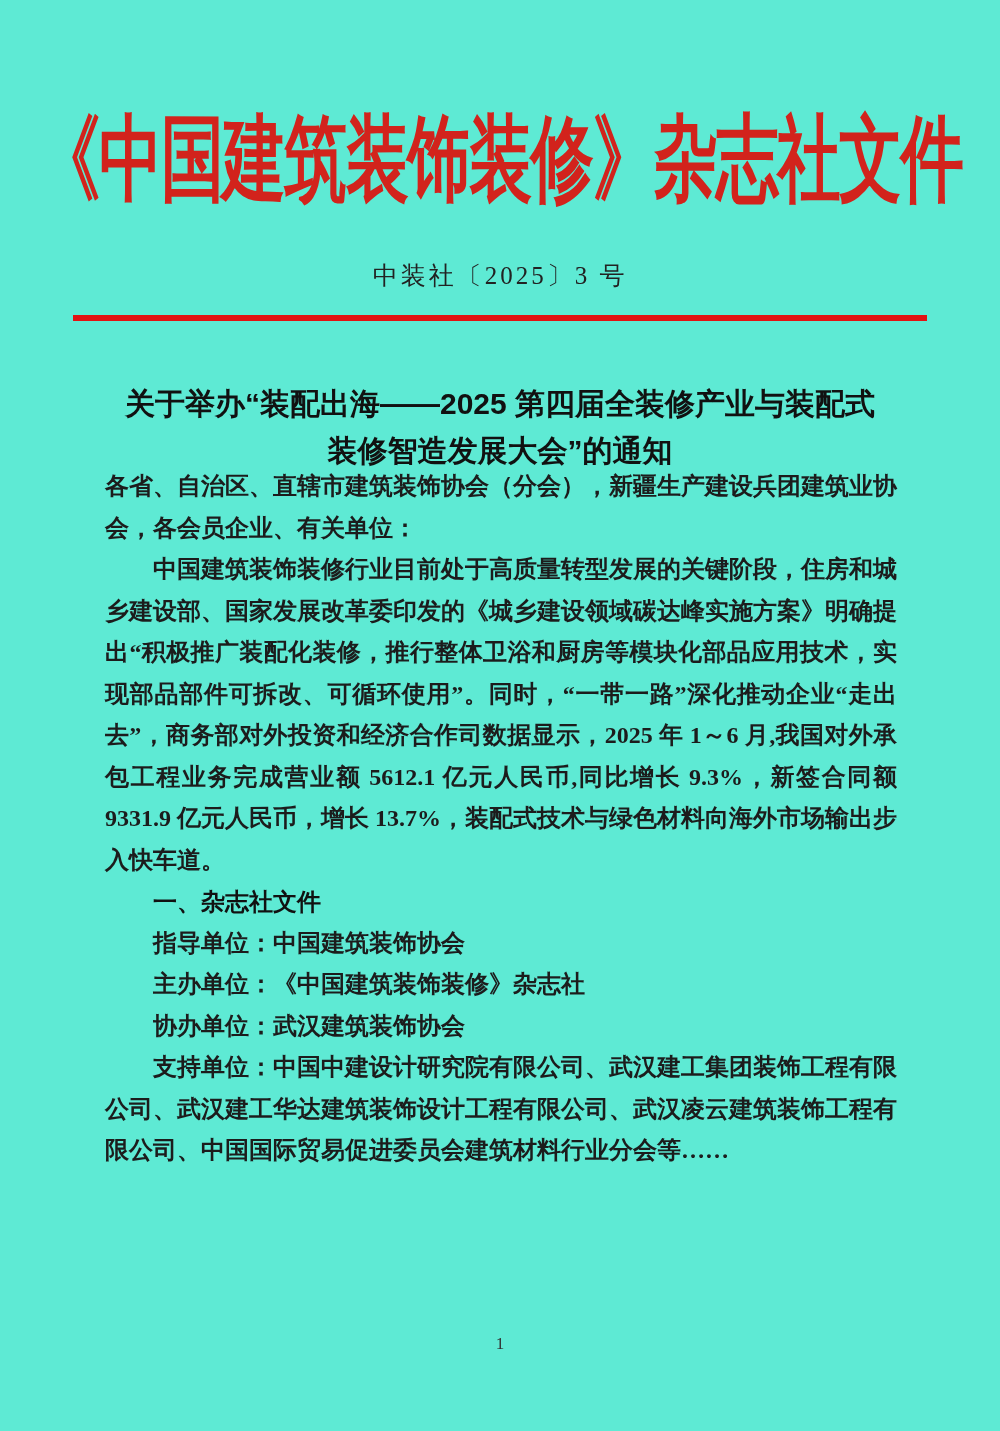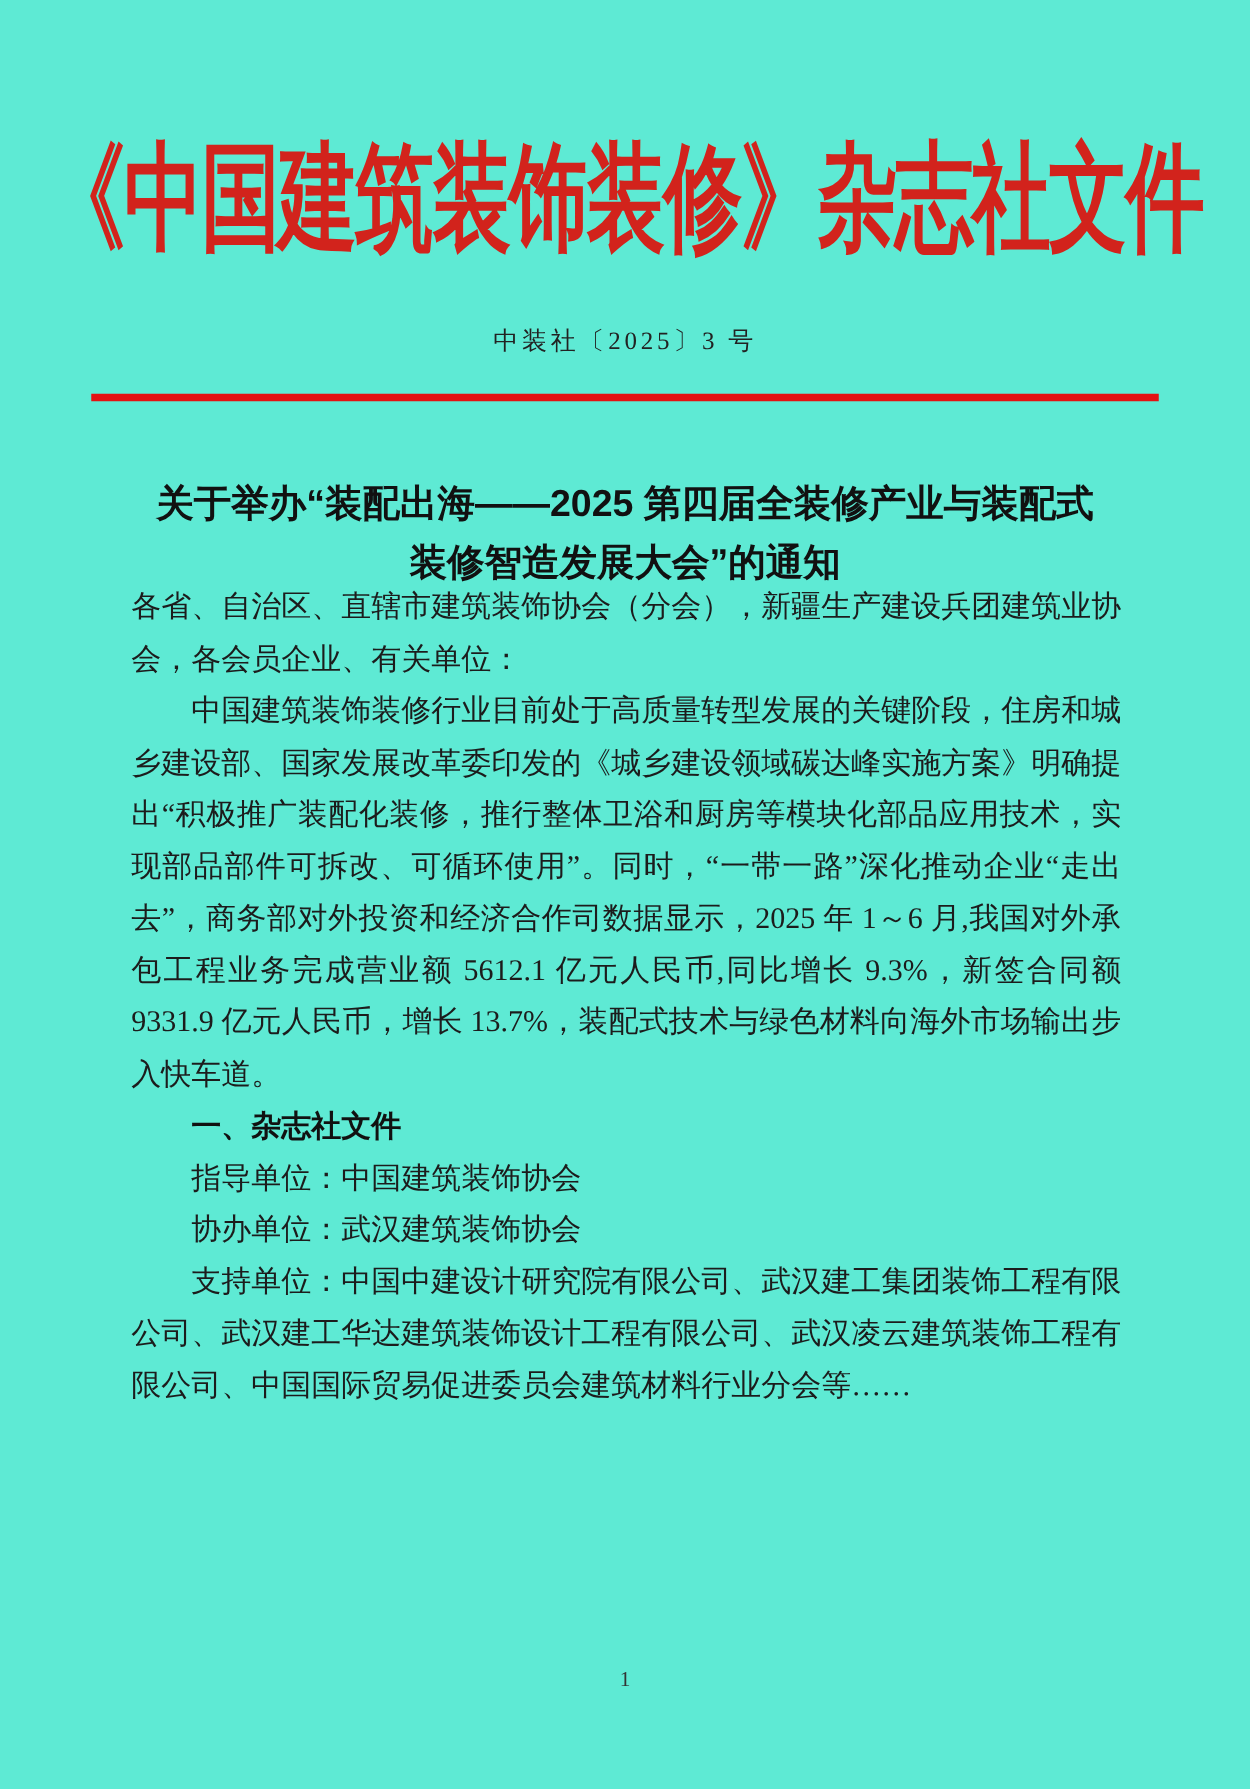--- a/index.html
+++ b/index.html
@@ -31,21 +31,21 @@
     line-height: 1.22;
     letter-spacing: -2px;
   }
   
   .doc-number {
     position: absolute;
     top: 259px;
     left: 0;
     width: 100%;
     text-align: center;
-    font-size: 20px;
+    font-size: 25px;
     letter-spacing: 3px;
     color: #222;
   }
   
   .red-rule {
     position: absolute;
     top: 315px;
     left: 73px;
     width: 854px;
     height: 6px;
@@ -70,20 +70,21 @@
     left: 105px;
     width: 792px;
     font-size: 24px;
     line-height: 41.5px;
     text-align: justify;
     color: #1c1c1c;
   }
   .body-text p {
     margin: 0;
     text-indent: 2em;
+    font-weight: bold;
   }
   .body-text p.no-indent {
     text-indent: 0;
   }
   .section-heading {
     font-family: "Liberation Sans", "DejaVu Sans", sans-serif;
     font-weight: 700;
     text-indent: 2em;
     margin: 0;
     color: #111;
@@ -116,19 +117,20 @@
   <div class="notice-title">
     <div>关于举办“装配出海——2025 第四届全装修产业与装配式</div>
     <div>装修智造发展大会”的通知</div>
   </div>
 
   <div class="body-text">
     <p class="no-indent">各省、自治区、直辖市建筑装饰协会（分会），新疆生产建设兵团建筑业协会，各会员企业、有关单位：</p>
     <p>中国建筑装饰装修行业目前处于高质量转型发展的关键阶段，住房和城乡建设部、国家发展改革委印发的《城乡建设领域碳达峰实施方案》明确提出“积极推广装配化装修，推行整体卫浴和厨房等模块化部品应用技术，实现部品部件可拆改、可循环使用”。同时，“一带一路”深化推动企业“走出去”，商务部对外投资和经济合作司数据显示，2025 年 1～6 月,我国对外承包工程业务完成营业额 5612.1 亿元人民币,同比增长 9.3%，新签合同额 9331.9 亿元人民币，增长 13.7%，装配式技术与绿色材料向海外市场输出步入快车道。</p>
     <p class="section-heading">一、杂志社文件</p>
     <p class="org-line">指导单位：中国建筑装饰协会</p>
+    <p class="org-line">主办单位：《中国建筑装饰装修》杂志社</p>
     <p class="org-line">协办单位：武汉建筑装饰协会</p>
     <p>支持单位：中国中建设计研究院有限公司、武汉建工集团装饰工程有限公司、武汉建工华达建筑装饰设计工程有限公司、武汉凌云建筑装饰工程有限公司、中国国际贸易促进委员会建筑材料行业分会等……</p>
   </div>
 
   <div class="page-number">1</div>
 
 </div>
 
 </body></html>

